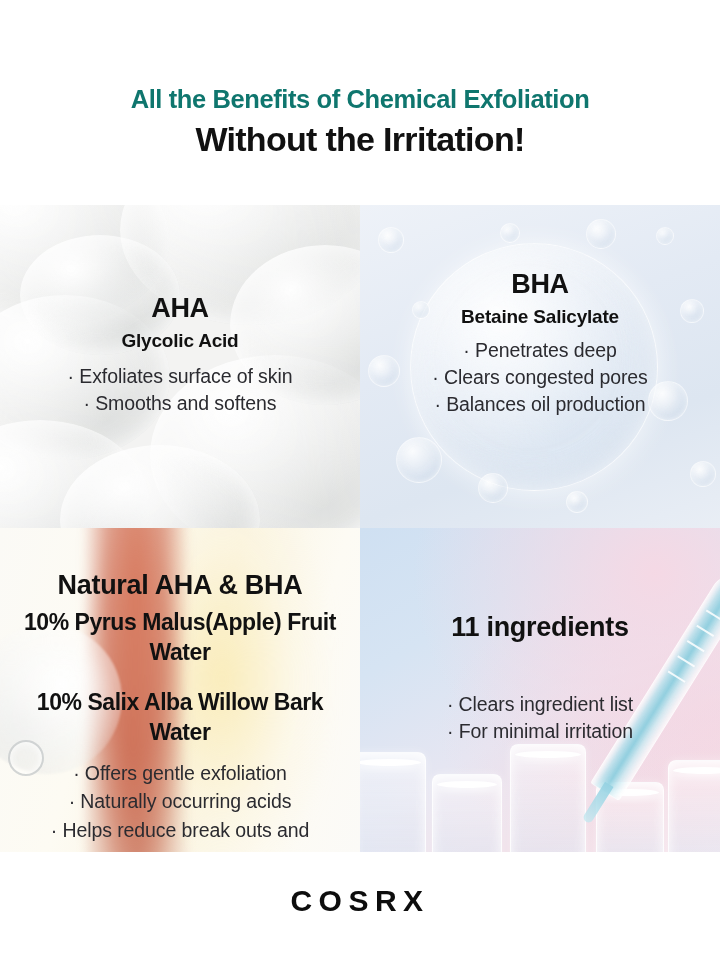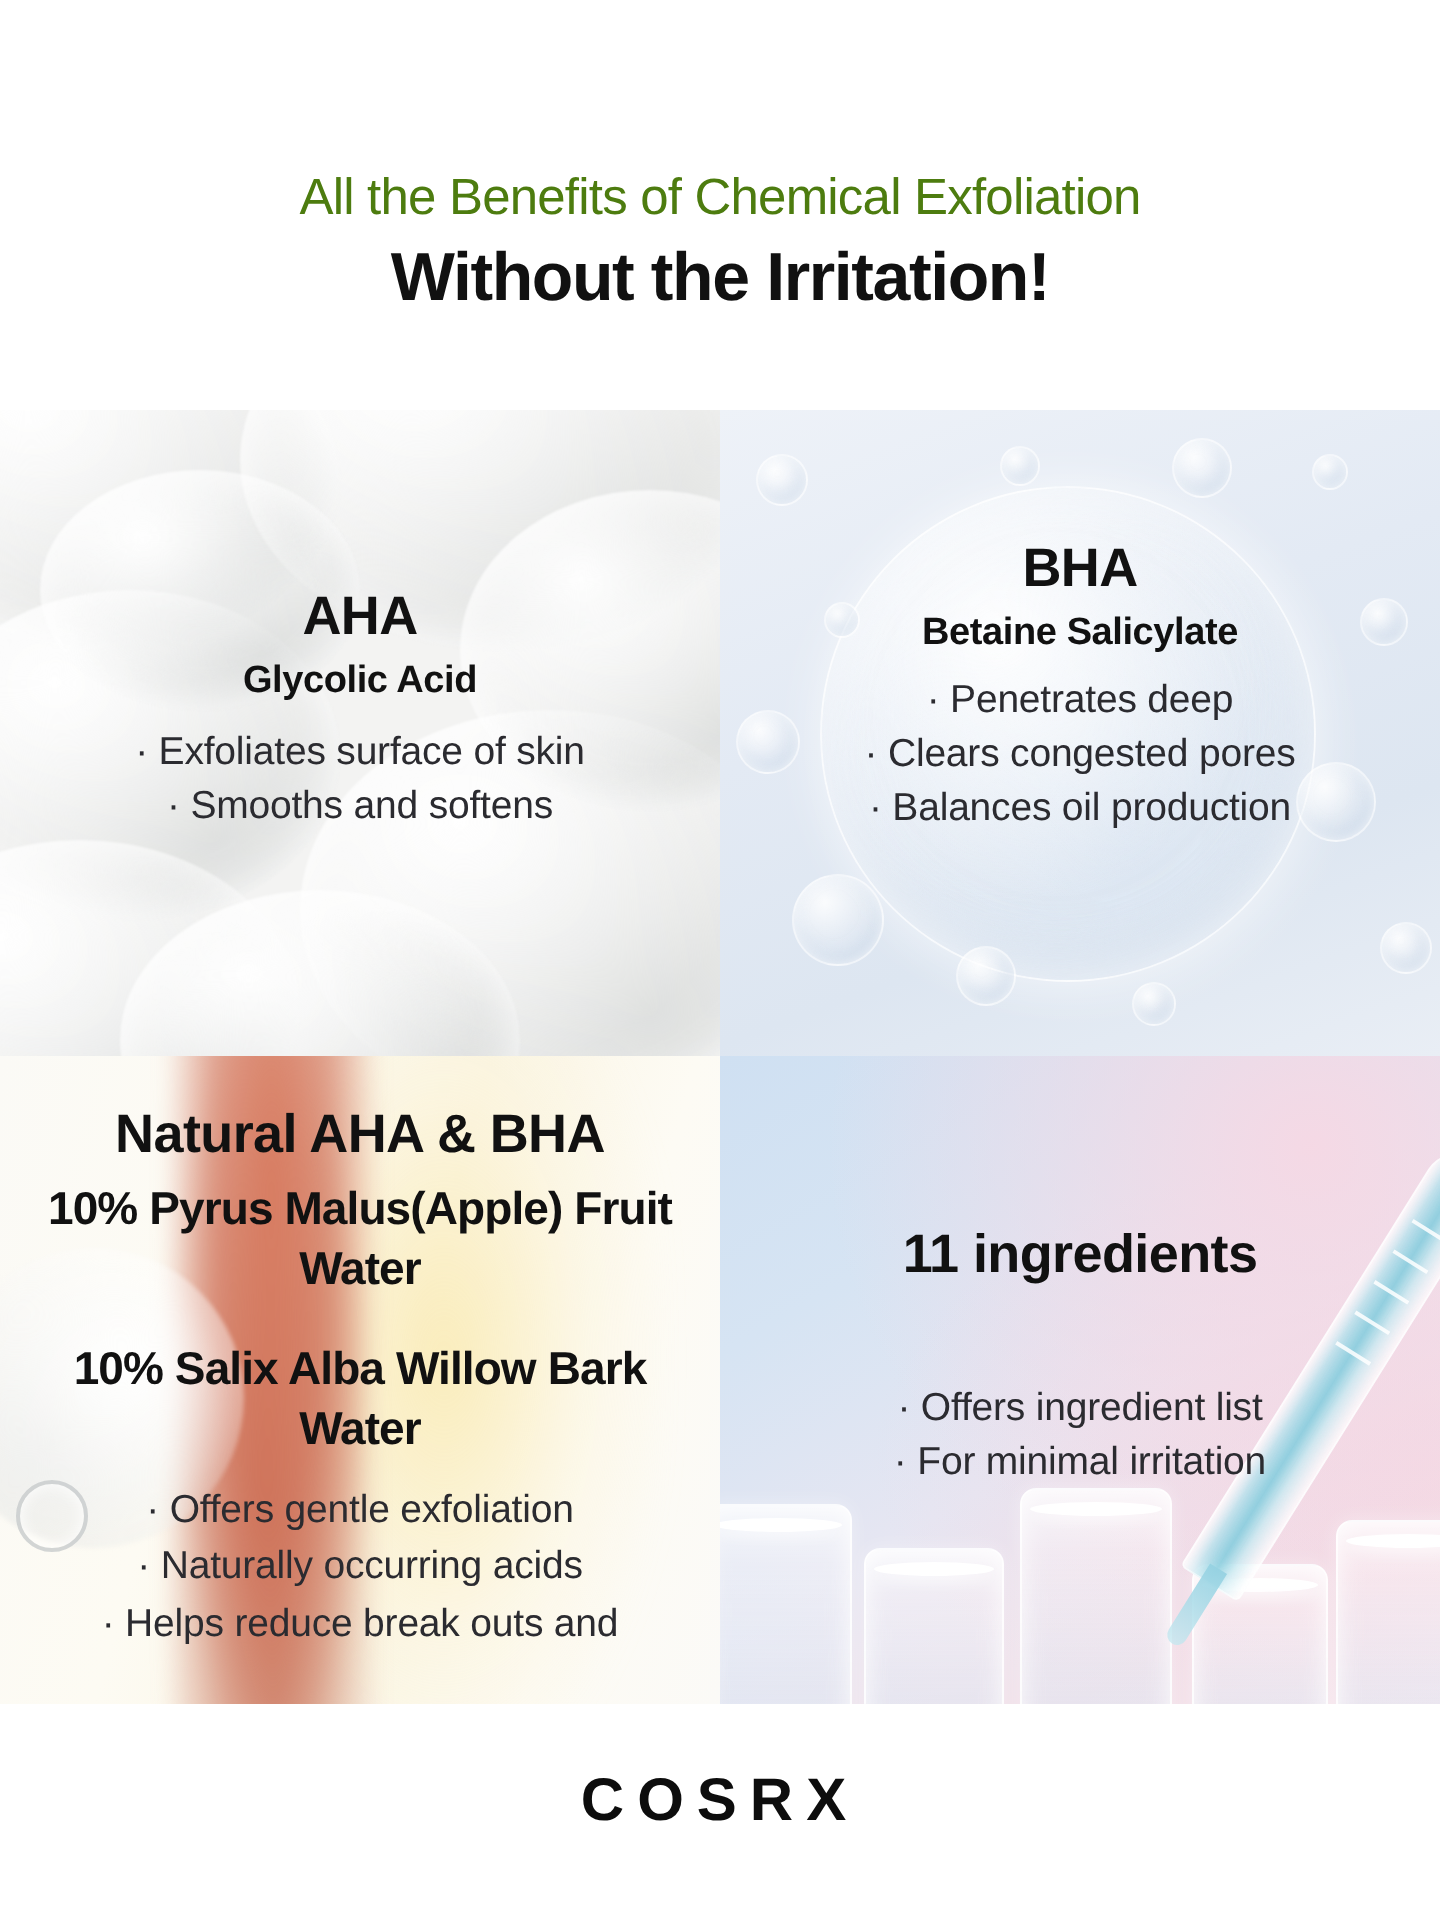--- a/index.html
+++ b/index.html
@@ -8,22 +8,22 @@
     background:#ffffff;
     font-family:"Liberation Sans", sans-serif;
     color:#111111;
     overflow:hidden;
   }
   .page { position:relative; width:720px; height:960px; background:#fff; }
 
   
   .headline { position:absolute; top:84px; left:0; width:720px; text-align:center; }
   .headline .l1 {
-    font-size:25.5px; font-weight:400; letter-spacing:-0.4px;
-    color:#4d7c0f; line-height:1.22; white-space:nowrap;
+    font-size:25.5px; font-weight:700; letter-spacing:-0.4px;
+    color:#0f766e; line-height:1.22; white-space:nowrap;
   }
   .headline .l2 {
     font-size:34px; font-weight:700; letter-spacing:-0.7px;
     color:#111; line-height:1.22; margin-top:4px; white-space:nowrap;
   }
 
   
   .grid {
     position:absolute; top:205px; left:0;
     width:572px; height:647px;
@@ -106,21 +106,21 @@
     background:
       radial-gradient(ellipse at 60% 40%, rgba(255,255,255,.95) 0%, rgba(255,255,255,.35) 48%, rgba(255,255,255,0) 72%),
       radial-gradient(ellipse at 35% 66%, rgba(226,228,228,.70) 0%, rgba(226,228,228,0) 70%);
     border-radius:50%; filter: blur(1px);
   }
   .drop-ring {
     position:absolute; left:8px; top:212px; width:36px; height:36px;
     border-radius:50%; border:2px solid rgba(196,200,202,.75);
     box-shadow: inset 0 0 8px rgba(255,255,255,.95);
   }
-  .q3 .content { top:24px; }
+  .q3 .content { top:42px; }
   .q3 .q-sub { font-size:23px; letter-spacing:-0.45px; margin-top:7px; }
   .q3 .q-sub + .q-sub { margin-top:20px; }
   .q3 .list { margin-top:11px; }
   .q3 .q-li { line-height:1.48; }
 
   
   .q4 .bg {
     background:
       radial-gradient(ellipse at 82% 14%, rgba(246,216,228,.95) 0%, rgba(246,216,228,0) 58%),
       radial-gradient(ellipse at 96% 62%, rgba(244,214,226,.70) 0%, rgba(244,214,226,0) 55%),
@@ -259,21 +259,21 @@
           <div class="tick" style="top:40px;"></div>
           <div class="tick" style="top:58px;"></div>
           <div class="tick" style="top:76px;"></div>
           <div class="tick" style="top:94px;"></div>
           <div class="tick" style="top:112px;"></div>
         </div>
       </div>
       <div class="content">
         <div class="q-title">11 ingredients</div>
         <div class="list">
-          <div class="q-li">· Offers ingredient list</div>
+          <div class="q-li">· Clears ingredient list</div>
           <div class="q-li">· For minimal irritation</div>
         </div>
       </div>
     </div>
 
   </div>
 
   <div class="logo">COSRX</div>
 
 </div>

